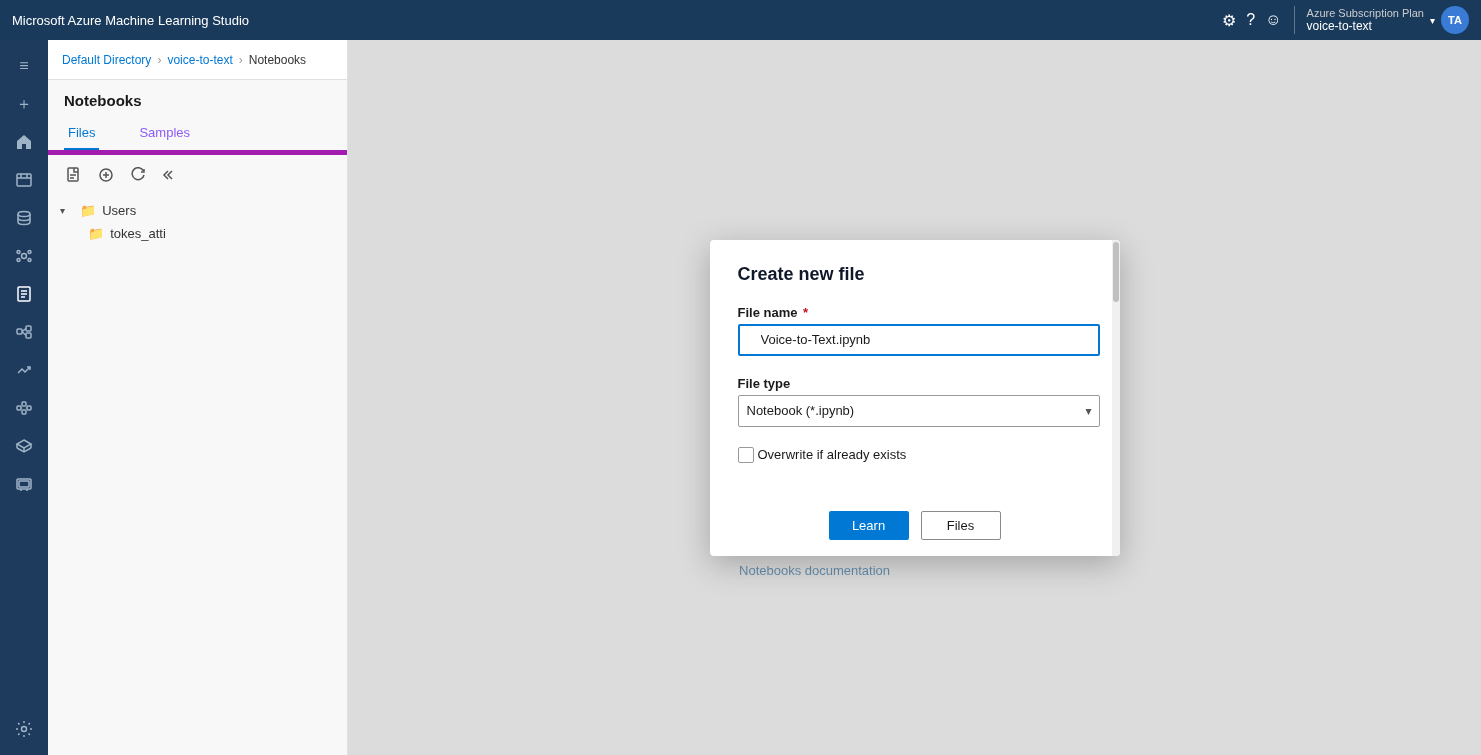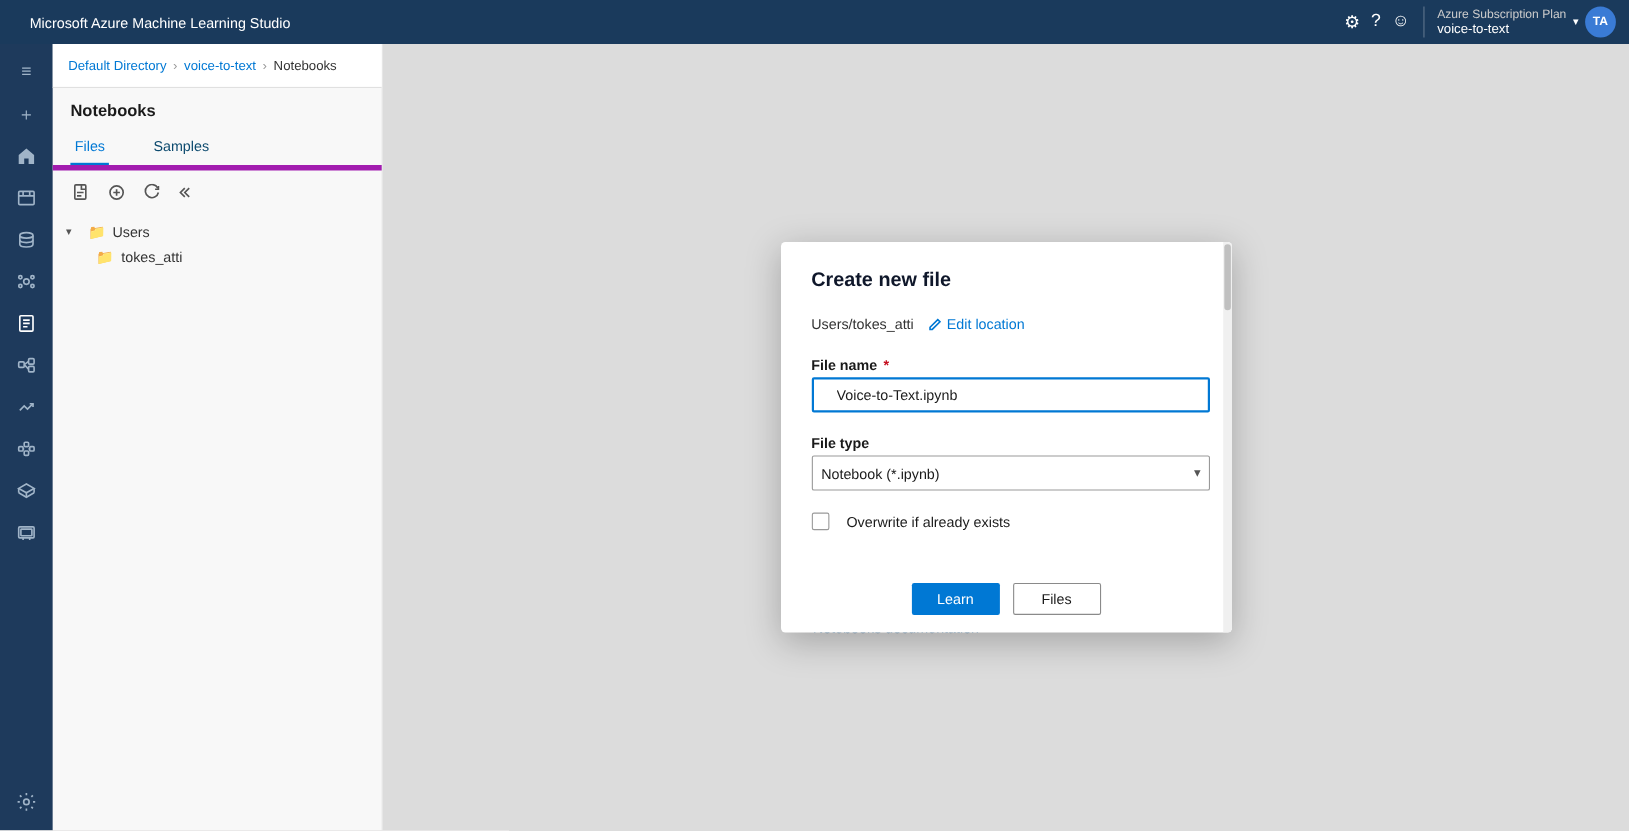--- a/index.html
+++ b/index.html
@@ -8,21 +8,21 @@
     
     .top-nav {
       background: #1a3a5c;
       height: 40px;
       display: flex;
       align-items: center;
       padding: 0 12px;
       color: white;
       flex-shrink: 0;
     }
-    .top-nav-title { font-size: 13px; font-weight: 500; flex: 1; margin-left: 15px; }
+    .top-nav-title { font-size: 13px; font-weight: 500; flex: 1; }
     .top-nav-icons { display: flex; align-items: center; gap: 10px; margin-right: 12px; }
     .top-nav-icon { color: white; font-size: 16px; cursor: pointer; }
     .top-nav-account { display: flex; align-items: center; gap: 6px; border-left: 1px solid rgba(255,255,255,0.3); padding-left: 12px; }
     .top-nav-account-text { display: flex; flex-direction: column; }
     .top-nav-account-text span:first-child { font-size: 11px; color: #ccc; }
     .top-nav-account-text span:last-child { font-size: 12px; color: white; font-weight: 500; }
     .account-avatar { background: #3a7bd5; color: white; border-radius: 50%; width: 28px; height: 28px; display: flex; align-items: center; justify-content: center; font-size: 11px; font-weight: 700; }
     .chevron-down { color: white; font-size: 10px; }
 
     
@@ -78,21 +78,21 @@
 
     .left-panel-header { padding: 12px 16px 8px; }
     .left-panel-header h2 { font-size: 15px; font-weight: 600; color: #1a1a1a; }
 
     .tabs { display: flex; gap: 16px; padding: 0 16px; border-bottom: 5px solid #a21caf; }
     .tab {
       padding: 8px 4px;
       margin-right: 20px;
       font-size: 13px;
       cursor: pointer;
-      color: #0c4a6e;
+      color: #8b5cf6;
       border-bottom: 2px solid transparent;
     }
     .tab.active { color: #0078d4; border-bottom-color: #0078d4; font-weight: 500; }
 
     .toolbar { display: flex; align-items: center; padding: 6px 12px; gap: 4px; }
     .toolbar-btn {
       width: 28px; height: 28px;
       display: flex; align-items: center; justify-content: center;
       color: #555;
       cursor: pointer;
@@ -240,21 +240,21 @@
       top: 50%;
       transform: translateY(-50%);
       pointer-events: none;
       font-size: 12px;
       color: #555;
     }
 
     .checkbox-row {
       display: flex;
       align-items: center;
-      gap: 16px;
+      gap: 4px;
       margin-top: 4px;
     }
     .form-checkbox {
       width: 16px;
       height: 16px;
       border: 1px solid #999;
       background: white;
       cursor: pointer;
       flex-shrink: 0;
       appearance: none;
@@ -498,29 +498,20 @@
       </div>
     </div>
 
     <div class="overlay">
 
       <div class="dialog">
         <div class="dialog-content">
           <div class="dialog-title">Create new file</div>
 
           <div class="form-group">
-            <div class="file-location">
-              <span class="file-location-text">Users/tokes_atti</span>
-              <button class="edit-location-btn">
-                <svg width="14" height="14" viewBox="0 0 14 14" fill="none" stroke="#0078d4" stroke-width="1.5">
-                    <path d="M9.5 2.5l2 2L4.5 11.5H2.5v-2L9.5 2.5z"></path>
-                  </svg>
-                <span>Edit location</span>
-              </button>
-            </div>
           </div>
 
           <div class="form-group">
             <label class="form-label">
               <span>File name</span><span class="required"> *</span>
             </label>
             <input type="text" class="form-input" value="Voice-to-Text.ipynb" style="">
           </div>
 
           <div class="form-group">

